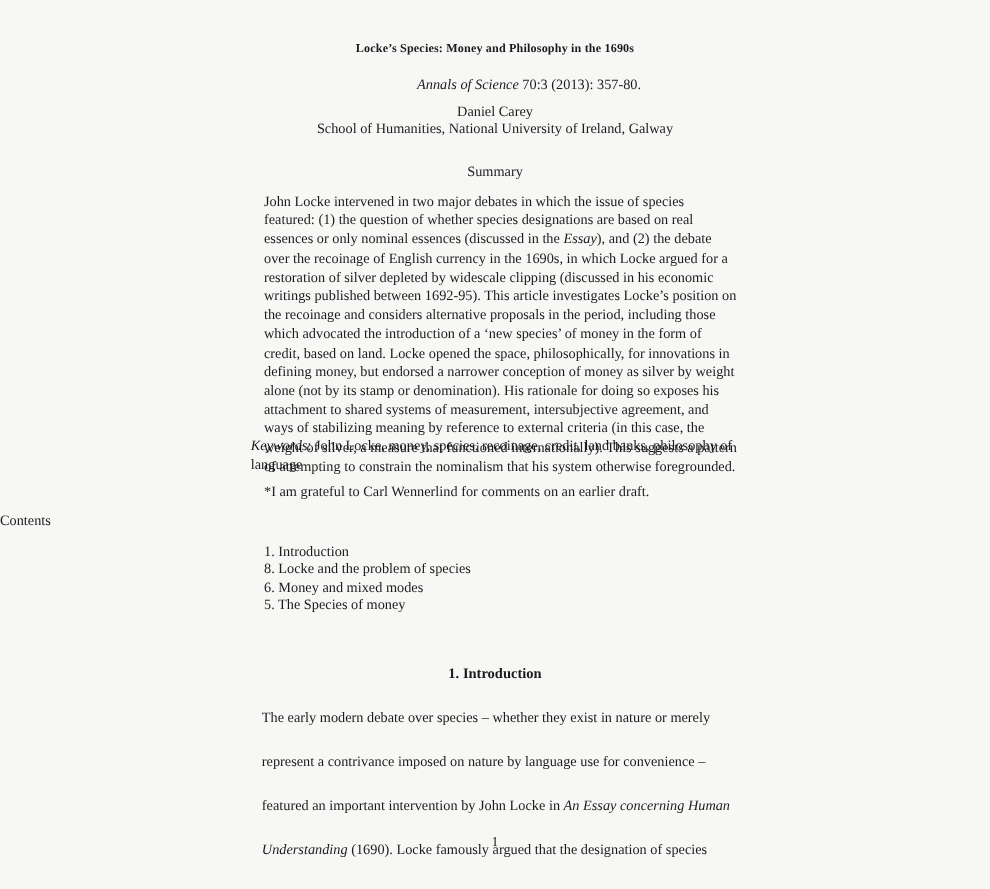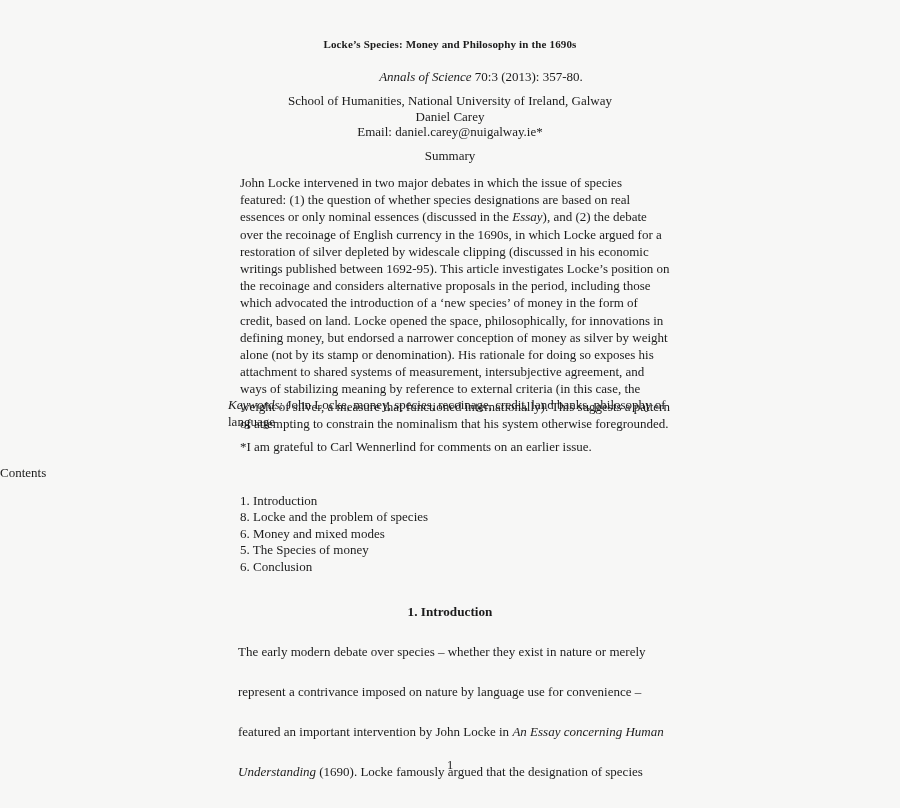--- a/index.html
+++ b/index.html
@@ -168,45 +168,43 @@
 
 <div class="page">
 
   <div class="title">Locke’s Species: Money and Philosophy in the 1690s</div>
 
   <div class="journal-ref">
     <span class="jname">Annals of Science</span><span> 70:3 (2013): 357-80.</span>
   </div>
 
   <div class="author-block">
+    <div>Daniel Carey</div>
     <div>School of Humanities, National University of Ireland, Galway</div>
-    <div>Daniel Carey</div>
-    <div>Email: daniel.carey@nuigalway.ie*</div>
   </div>
 
   <div class="summary-heading">Summary</div>
 
   <div class="summary-body">
     <span>John Locke intervened in two major debates in which the issue of species featured: (1) the question of whether species designations are based on real essences or only nominal essences (discussed in the </span><span class="it">Essay</span><span>), and (2) the debate over the recoinage of English currency in the 1690s, in which Locke argued for a restoration of silver depleted by widescale clipping (discussed in his economic writings published between 1692-95). This article investigates Locke’s position on the recoinage and considers alternative proposals in the period, including those which advocated the introduction of a ‘new species’ of money in the form of credit, based on land. Locke opened the space, philosophically, for innovations in defining money, but endorsed a narrower conception of money as silver by weight alone (not by its stamp or denomination). His rationale for doing so exposes his attachment to shared systems of measurement, intersubjective agreement, and ways of stabilizing meaning by reference to external criteria (in this case, the weight of silver, a measure that functioned internationally). This suggests a pattern of attempting to constrain the nominalism that his system otherwise foregrounded.</span>
   </div>
 
   <div class="keywords">
     <span class="kw-label">Keywords</span><span>: John Locke, money, species, recoinage, credit, land banks, philosophy of language</span>
   </div>
 
-  <div class="acknowledgement">*I am grateful to Carl Wennerlind for comments on an earlier issue.</div>
+  <div class="acknowledgement">*I am grateful to Carl Wennerlind for comments on an earlier draft.</div>
 
   <div class="contents-heading">Contents</div>
 
   <ul class="contents-list">
     <li>1. Introduction</li>
     <li>8. Locke and the problem of species</li>
     <li>6. Money and mixed modes</li>
     <li>5. The Species of money</li>
-    <li>6. Conclusion</li>
   </ul>
 
   <div class="section-heading">1. Introduction</div>
 
   <div class="section-body">
     <p>
       <span>The early modern debate over species – whether they exist in nature or merely represent a contrivance imposed on nature by language use for convenience – featured an important intervention by John Locke in </span><span class="it">An Essay concerning Human Understanding</span><span> (1690). Locke famously argued that the designation of species comes</span>
     </p>
   </div>
 

